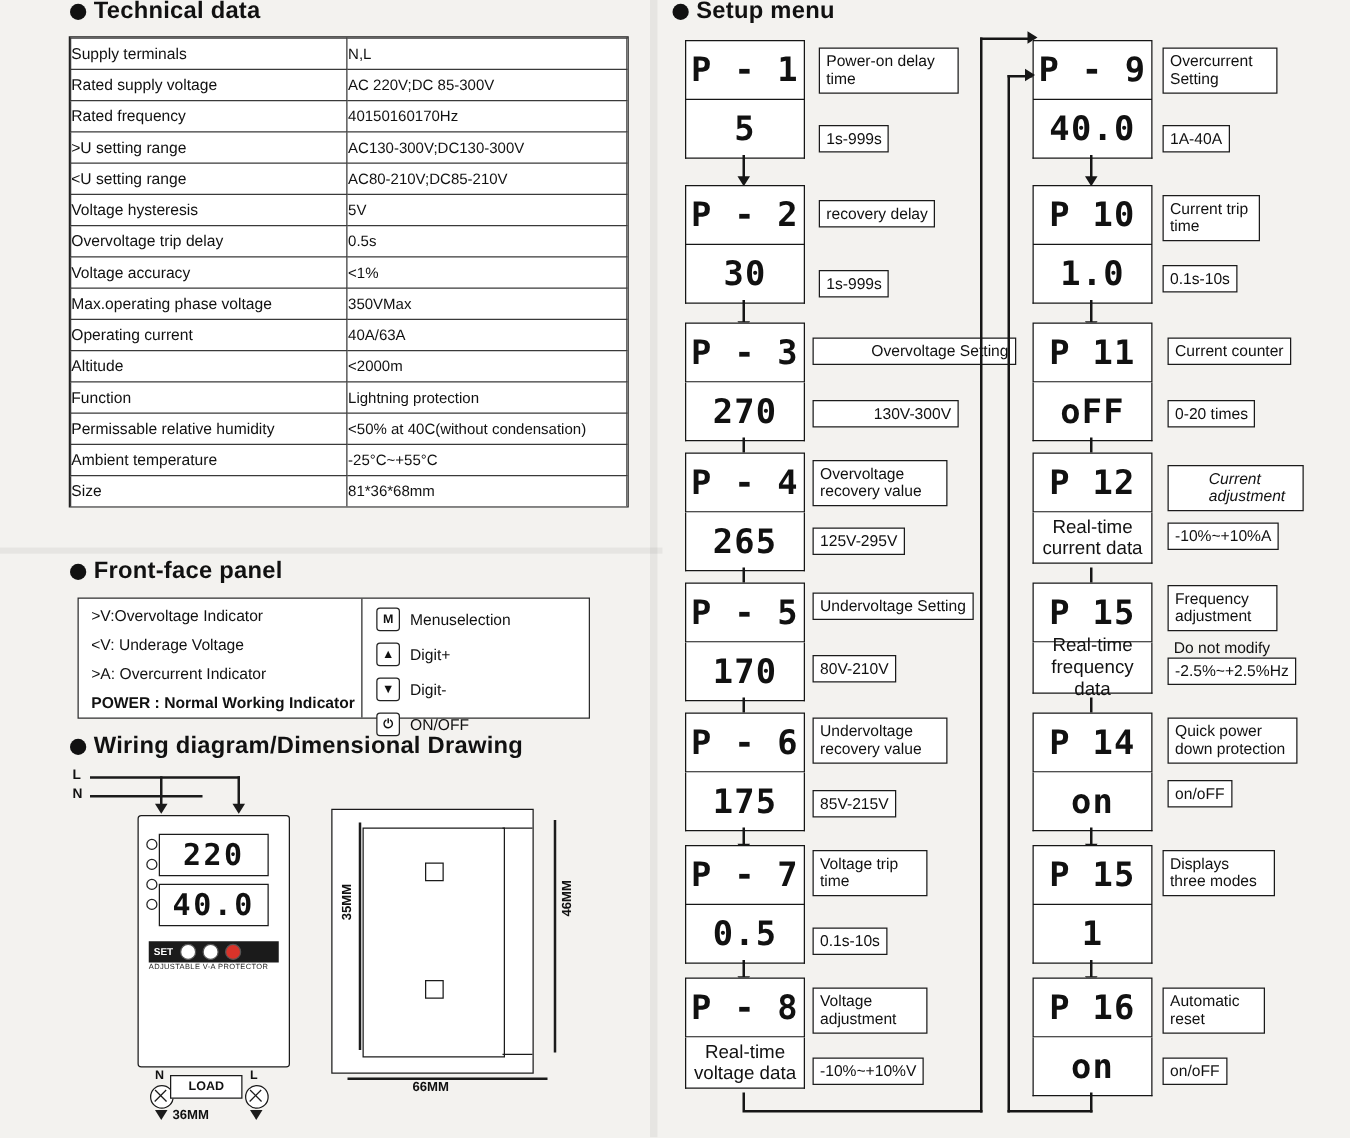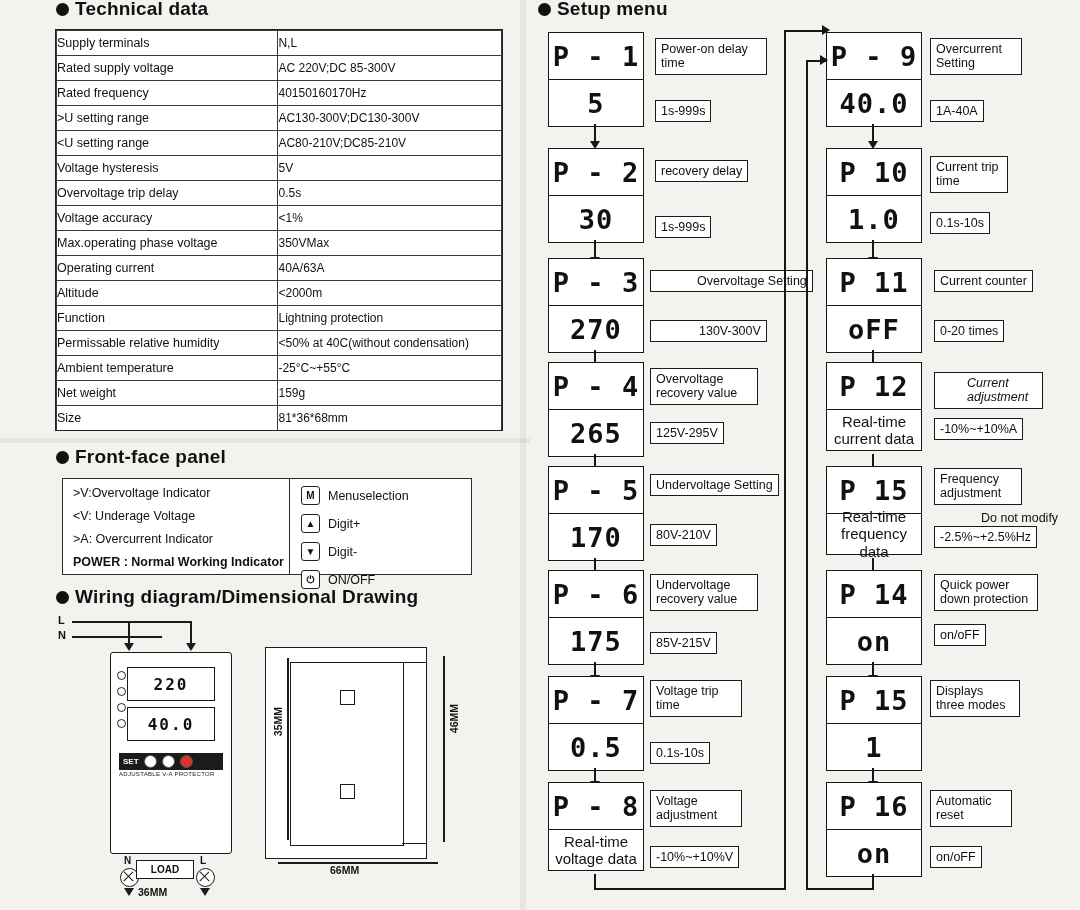--- a/index.html
+++ b/index.html
@@ -66,21 +66,21 @@
   #wiring-title{position:absolute;left:56px;top:586px;}
 
   .wire-area{position:absolute;left:50px;top:612px;width:470px;height:290px;}
 
   .device{
     position:absolute;left:60px;top:40px;width:120px;height:200px;
     border:1.6px solid #1b1b1b;border-radius:3px;background:#fff;
   }
   .lcd{
     width:86px;height:32px;margin:0 auto;border:1.4px solid #1b1b1b;background:#fff;
-    font-family:"DejaVu Sans Mono", monospace;font-size:16px;font-weight:700;
+    font-family:"DejaVu Sans Mono", monospace;font-size:24px;font-weight:700;
     display:flex;align-items:center;justify-content:center;letter-spacing:2px;
   }
   .lcd.first{margin-top:14px;}
   .lcd.second{margin-top:6px;}
   .dots{position:absolute;left:6px;top:18px;display:flex;flex-direction:column;gap:7px;}
   .dot{width:7px;height:7px;border-radius:50%;border:1px solid #222;background:#fff;}
   .btnbar{
     position:absolute;left:8px;right:8px;top:100px;height:17px;background:#1b1b1b;
     display:flex;align-items:center;gap:5px;padding:0 4px;box-sizing:border-box;
   }
@@ -128,21 +128,21 @@
   }
   .seg.val{border-top:none;}
   .seg.txtcell{
     font-family:"Liberation Sans",sans-serif;font-size:15px;font-weight:400;
     line-height:1.15;letter-spacing:0;text-align:center;height:40px;
   }
   .cap{
     position:absolute;border:1px solid #1b1b1b;background:#fff;
     font-size:12.5px;padding:3px 5px;line-height:1.15;white-space:nowrap;
   }
-  .cap.noborder{border:none;background:transparent;margin-left:42px;}
+  .cap.noborder{border:none;background:transparent;}
   .connector{position:absolute;width:2px;background:#161616;}
   .connector .tip{
     position:absolute;left:-4px;bottom:-7px;width:0;height:0;
     border-left:5px solid transparent;border-right:5px solid transparent;border-top:8px solid #161616;
   }
   .hline{position:absolute;height:2px;background:#161616;}
   .vline{position:absolute;width:2px;background:#161616;}
   .arrow-right{
     position:absolute;width:0;height:0;border-top:5px solid transparent;border-bottom:5px solid transparent;
     border-left:8px solid #161616;
@@ -214,24 +214,20 @@
             <td class="k">Function</td>
             <td class="v">Lightning protection</td>
           </tr>
         <tr>
             <td class="k">Permissable relative humidity</td>
             <td class="v">&lt;50% at 40C(without condensation)</td>
           </tr>
         <tr>
             <td class="k">Ambient temperature</td>
             <td class="v">-25°C~+55°C</td>
-          </tr>
-        <tr>
-            <td class="k">Net weight</td>
-            <td class="v">159g</td>
           </tr>
         <tr>
             <td class="k">Size</td>
             <td class="v">81*36*68mm</td>
           </tr>
       </tbody>
     </table>
 
     <div class="sec-title" id="front-title">
       <span class="bullet"></span>

